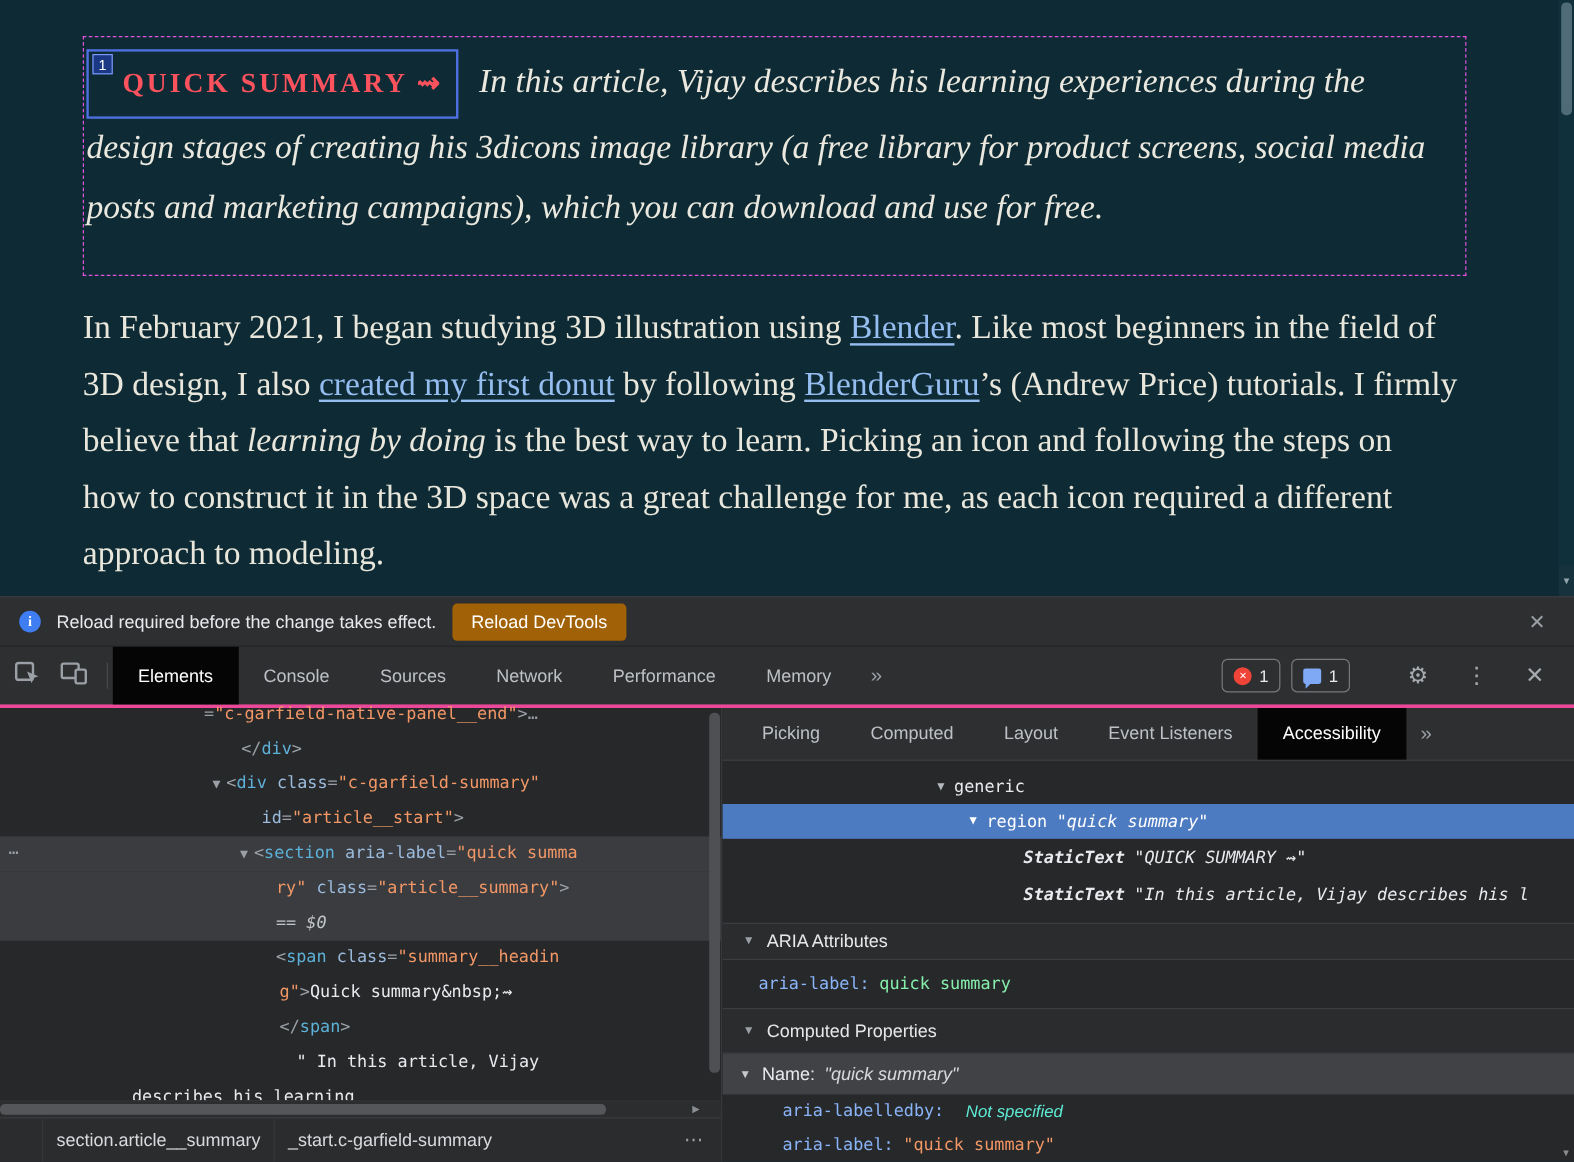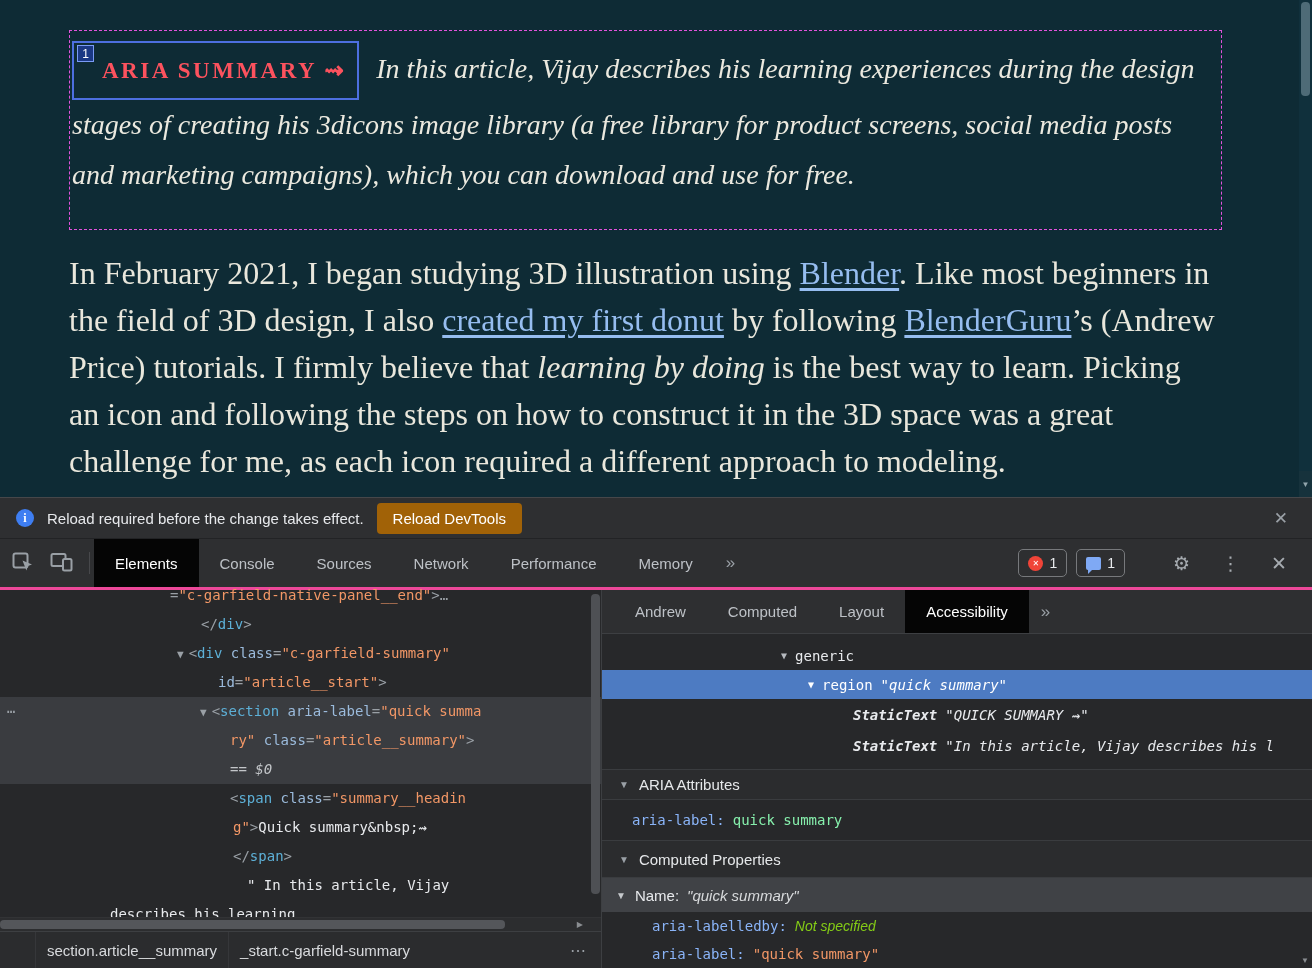--- a/index.html
+++ b/index.html
@@ -16,21 +16,21 @@
                   font-size:28px; line-height:50px; color:#ebe9df; }
   .heading-box { position:relative; display:inline-block; font-style:normal;
                  border:2px solid #4d6fe0; padding:1px 11px 2px 28px; margin-right:10px; }
   .order-badge { position:absolute; left:3px; top:2px; width:17px; height:17px;
                  background:#1b3884; border:1px solid #7a9bf5; color:#fff;
                  font-family:"Liberation Sans", sans-serif; font-size:12px;
                  display:flex; align-items:center; justify-content:center; }
   .heading-text { font-family:"Liberation Serif", serif; font-weight:bold;
                   font-size:23px; letter-spacing:2.5px; color:#fc525e; }
   .article-paragraph { position:absolute; left:69px; top:250px; width:1146px;
-                       font-family:"Liberation Serif", serif; font-size:32px;
+                       font-family:"Liberation Serif", serif; font-size:28px;
                        line-height:47px; color:#e9e7dc; }
   .page-link { color:#96bdf0; text-decoration:underline; text-underline-offset:4px; cursor:pointer; }
   .para-em { font-style:italic; }
 
   .page-scrollbar { position:absolute; right:0; top:0; width:13px; height:497px; background:#10303c; }
   .page-scroll-thumb { position:absolute; left:2px; top:2px; width:9px; height:94px;
                        background:#4e6b77; border-radius:4px; }
   .page-scroll-arrow { position:absolute; left:0; bottom:0; width:13px; height:26px;
                        background:#16323c; color:#93a6ad; font-size:8px;
                        display:flex; align-items:center; justify-content:center; }
@@ -120,35 +120,35 @@
   .aria-row { height:40px; display:flex; align-items:center; padding-left:30px;
               font-family:"DejaVu Sans Mono", monospace; font-size:14px; }
   .k { color:#8ab4f8; }
   .v { color:#86efac; margin-left:8px; }
   .name-row { height:34px; background:#404246; display:flex; align-items:center;
               padding-left:14px; color:#e8eaed; }
   .name-row .tri { font-size:10px; color:#c6c9cc; margin-right:9px; }
   .name-val { font-style:italic; margin-left:8px; color:#d8dadc; }
   .prop-row { height:28px; display:flex; align-items:center; padding-left:50px;
               font-family:"DejaVu Sans Mono", monospace; font-size:14px; }
-  .prop-val-na { font-style:italic; color:#84cc16; margin-left:8px;
+  .prop-val-na { font-style:italic; color:#5eead4; margin-left:18px;
                  font-family:"Liberation Sans", sans-serif; }
   .prop-val-str { color:#f29766; margin-left:8px; }
   .side-scroll-arrow { position:absolute; right:3px; bottom:3px; color:#8a8d91; font-size:8px; }
 </style>
 </head>
 <body>
 
 <div class="page-area">
 
   <section class="summary-section">
     <div class="summary-text">
       <span class="heading-box">
         <span class="order-badge">1</span>
-        <span class="heading-text">ARIA SUMMARY ⇝</span>
+        <span class="heading-text">QUICK SUMMARY ⇝</span>
       </span>
       <span>In this article, Vijay describes his learning experiences during the design stages of creating his 3dicons image library (a free library for product screens, social media posts and marketing campaigns), which you can download and use for free.</span>
     </div>
   </section>
 
   <p class="article-paragraph"><span>In February 2021, I began studying 3D illustration using </span><a class="page-link">Blender</a><span>. Like most beginners in the field of 3D design, I also </span><a class="page-link">created my first donut</a><span> by following </span><a class="page-link">BlenderGuru</a><span>’s (Andrew Price) tutorials. I firmly believe that </span><em class="para-em">learning by doing</em><span> is the best way to learn. Picking an icon and following the steps on how to construct it in the 3D space was a great challenge for me, as each icon required a different approach to modeling.</span></p>
 
   <div class="page-scrollbar">
     <div class="page-scroll-thumb"></div>
     <div class="page-scroll-arrow">▼</div>
@@ -234,23 +234,24 @@
         <div class="crumb">
           <span>_start.c-garfield-summary</span>
         </div>
         <div class="crumb-overflow">⋯</div>
       </div>
     </div>
 
     <div class="right-pane">
       <div class="side-tabs-bar">
         <div class="tabs">
-            <div class="tab">Andrew</div>
+            <div class="tab">Picking</div>
             <div class="tab">Computed</div>
             <div class="tab">Layout</div>
+            <div class="tab">Event Listeners</div>
             <div class="tab active">Accessibility</div>
           </div>
         <div class="tab-overflow">»</div>
       </div>
       <div class="side-content">
         <div class="ax-tree">
           <div class="ax-row" style="padding-left:179px">
             <span class="ax-arrow">▼</span>
             <span>generic</span>
           </div>

